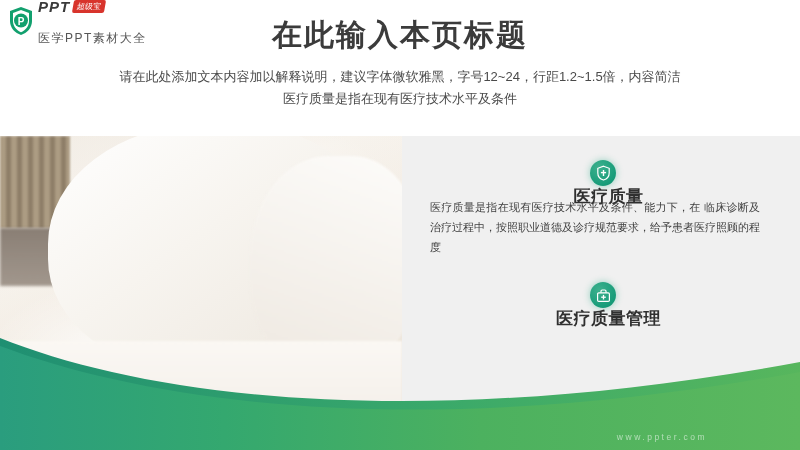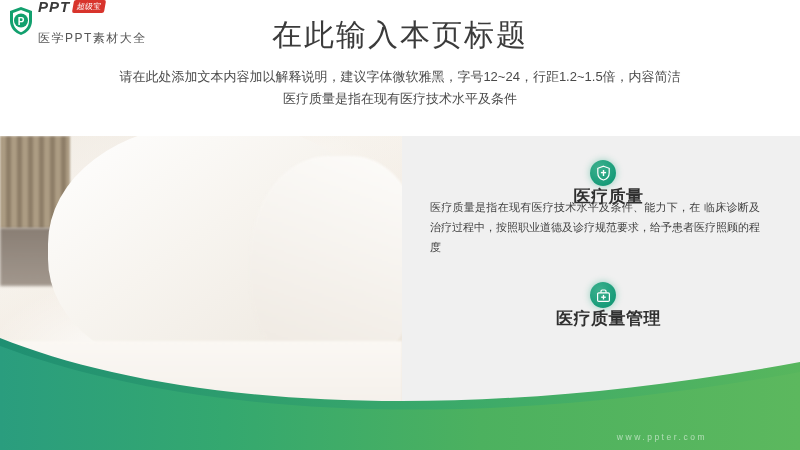--- a/index.html
+++ b/index.html
@@ -17,21 +17,21 @@
   .logo-shield svg{display:block;}
   .logo-txt{margin-left:4px;display:flex;flex-direction:column;justify-content:center;}
   .logo-row1{display:flex;align-items:center;height:16px;}
   .logo-ppt{font-size:15px;font-weight:bold;font-style:italic;color:#3a3a3a;letter-spacing:1px;line-height:16px;}
   .logo-badge{margin-left:3px;background:#d8342c;color:#fff;font-size:8px;line-height:11px;
               padding:1px 4px 1px 4px;border-radius:2px;transform:skewX(-10deg);letter-spacing:0px;}
   .logo-sub{font-size:12px;color:#555;letter-spacing:1.5px;line-height:11px;margin-top:18px;}
 
   
   .title{position:absolute;top:16px;left:0;width:800px;text-align:center;
-         font-size:30px;font-weight:normal;color:#3b3b3b;letter-spacing:2px;line-height:38px;}
+         font-size:30px;font-weight:bold;color:#3b3b3b;letter-spacing:2px;line-height:38px;}
   .subtitle{position:absolute;top:66px;left:0;width:800px;text-align:center;color:#4a4a4a;
             font-size:13px;line-height:22px;}
   .subtitle div{white-space:nowrap;}
 
   
   .photo{position:absolute;left:0;top:136px;width:402px;height:284px;overflow:hidden;background:#cfc8bf;}
   .photo .bg{position:absolute;inset:0;
     background:
       radial-gradient(ellipse 150px 90px at 300px 250px, rgba(248,210,186,0.85) 0%, rgba(248,210,186,0) 70%),
       radial-gradient(ellipse 190px 120px at 120px 230px, rgba(255,255,255,0.95) 0%, rgba(255,255,255,0) 72%),

